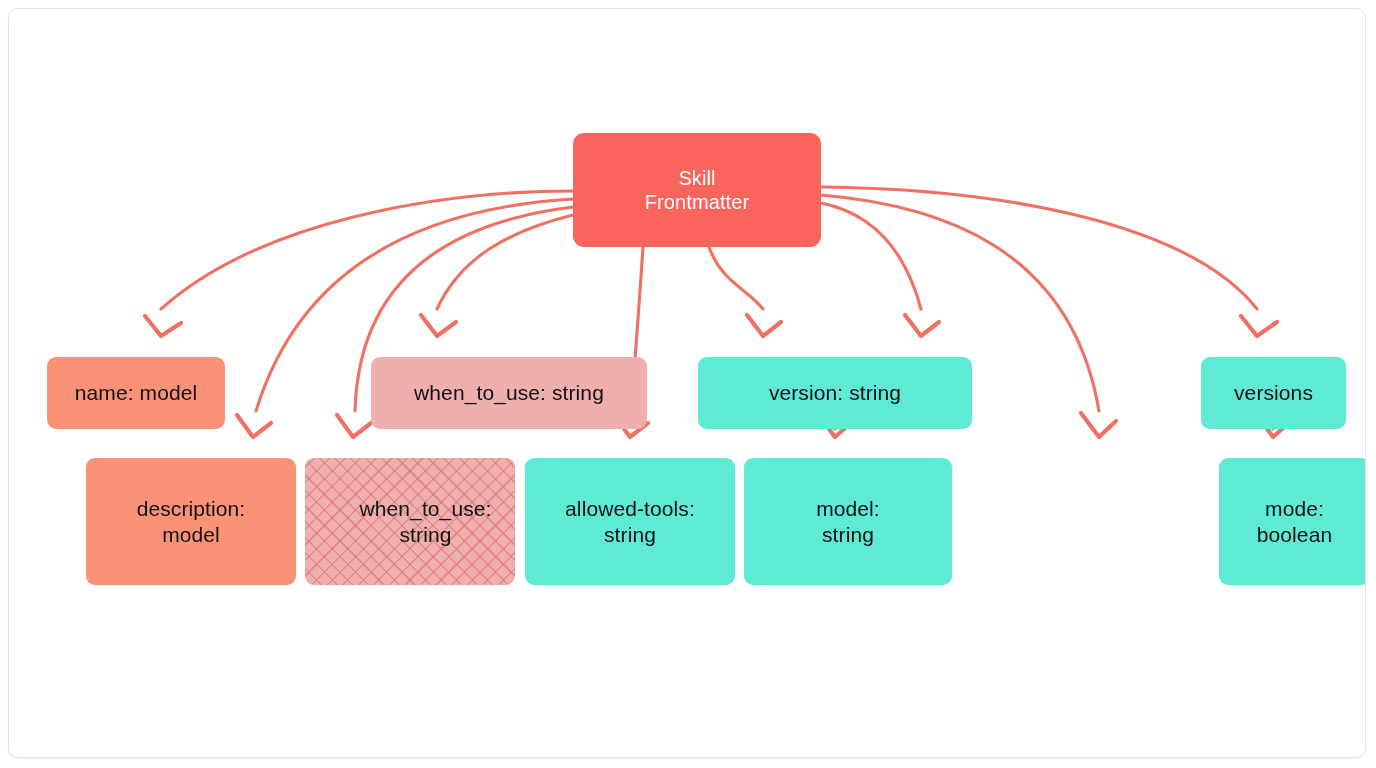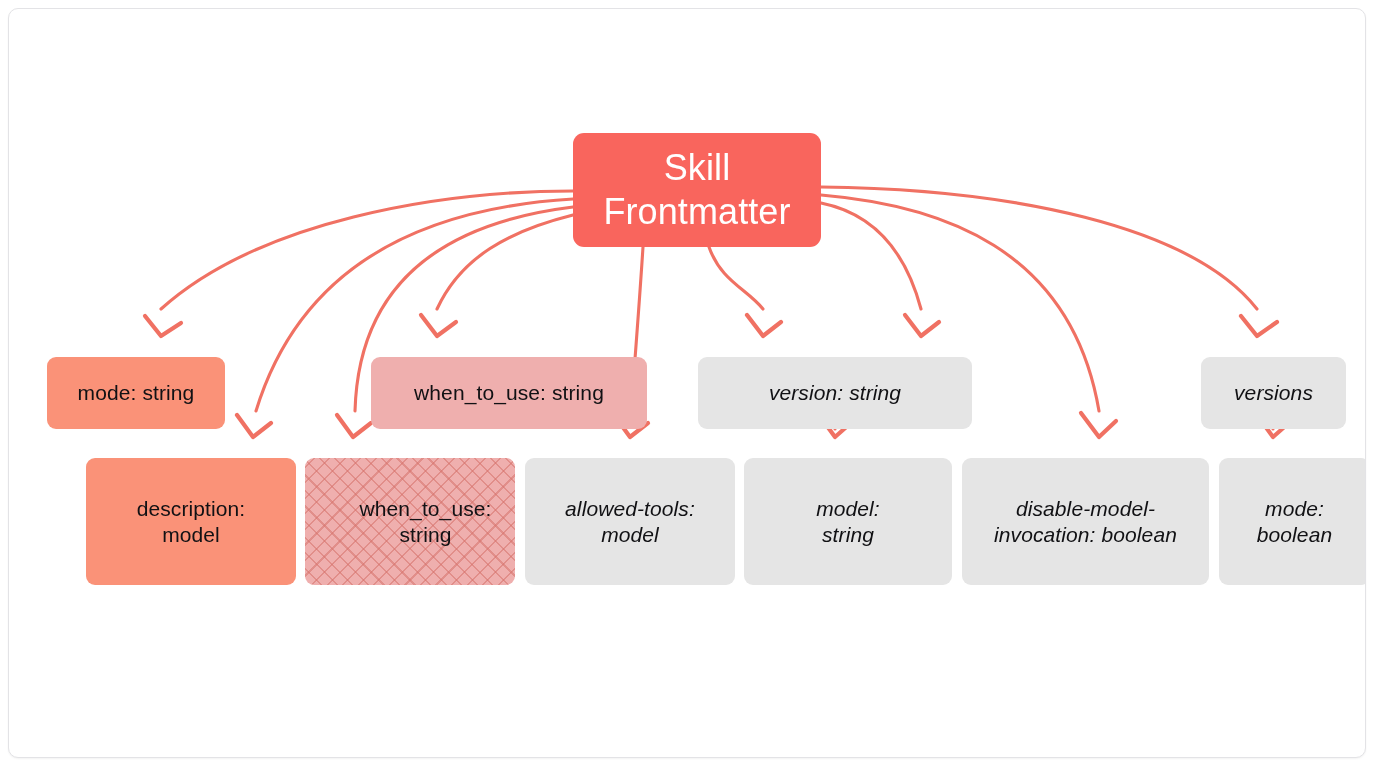--- a/index.html
+++ b/index.html
@@ -53,21 +53,21 @@
     border-radius: 9px;
     line-height: 1.22;
     white-space: pre-line;
     color: #111114;
     letter-spacing: 0.1px;
   }
 
   .node.root {
     background: #F9655D;
     color: #ffffff;
-    font-size: 36px;
+    font-size: 20px;
     border-radius: 11px;
   }
 
   .node.salmon {
     background: #FA9278;
     font-size: 21px;
   }
 
   .node.pink-flat {
     background: #EFAFAE;
@@ -78,23 +78,22 @@
     background: #EFAFAE;
     font-size: 21px;
     background-image:
       repeating-linear-gradient(45deg, rgba(214,115,108,0.55) 0 1.6px, rgba(0,0,0,0) 1.6px 11px),
       repeating-linear-gradient(-45deg, rgba(214,115,108,0.55) 0 1.6px, rgba(0,0,0,0) 1.6px 11px);
     background-color: #EFAFAE;
     padding-left: 31px;
   }
 
   .node.orange {
-    background: #e5e5e5;
+    background: #5eead4;
     font-size: 21px;
-    font-style: italic;
   }
 
   .node.two-line { font-size: 21px; }
 </style>
 </head>
 <body>
 
 <div id="canvas-frame">
   <div id="diagram-root">
 
@@ -132,40 +131,38 @@
         <path d="M 810,406 L 826,428 L 843,413" stroke-width="4.2"></path>
 
         <path d="M 1264,420 L 1264,403"></path>
         <path d="M 1248,406 L 1264,428 L 1281,413" stroke-width="4.2"></path>
       </g>
     </svg>
 
     <div class="node root" style="left:564px; top:124px; width:248px; height:114px;">Skill
 Frontmatter</div>
 
-    <div class="node salmon" style="left:38px; top:348px; width:178px; height:72px;">mode: string</div>
+    <div class="node salmon" style="left:38px; top:348px; width:178px; height:72px;">name: model</div>
 
     <div class="node pink-flat" style="left:362px; top:348px; width:276px; height:72px;">when_to_use: string</div>
 
     <div class="node orange" style="left:689px; top:348px; width:274px; height:72px;">version: string</div>
 
     <div class="node orange" style="left:1192px; top:348px; width:145px; height:72px;">versions</div>
 
     <div class="node salmon two-line" style="left:77px; top:449px; width:210px; height:127px;">description:
 model</div>
 
     <div class="node pink-hatch two-line" style="left:296px; top:449px; width:210px; height:127px;">when_to_use:
 string</div>
 
     <div class="node orange two-line" style="left:516px; top:449px; width:210px; height:127px;">allowed-tools:
-model</div>
+string</div>
 
     <div class="node orange two-line" style="left:735px; top:449px; width:208px; height:127px;">model:
 string</div>
 
-    <div class="node orange two-line" style="left:953px; top:449px; width:247px; height:127px;">disable-model-
-invocation: boolean</div>
 
     <div class="node orange two-line" style="left:1210px; top:449px; width:151px; height:127px;">mode:
 boolean</div>
 
   </div>
 </div>
 
 </body></html>

